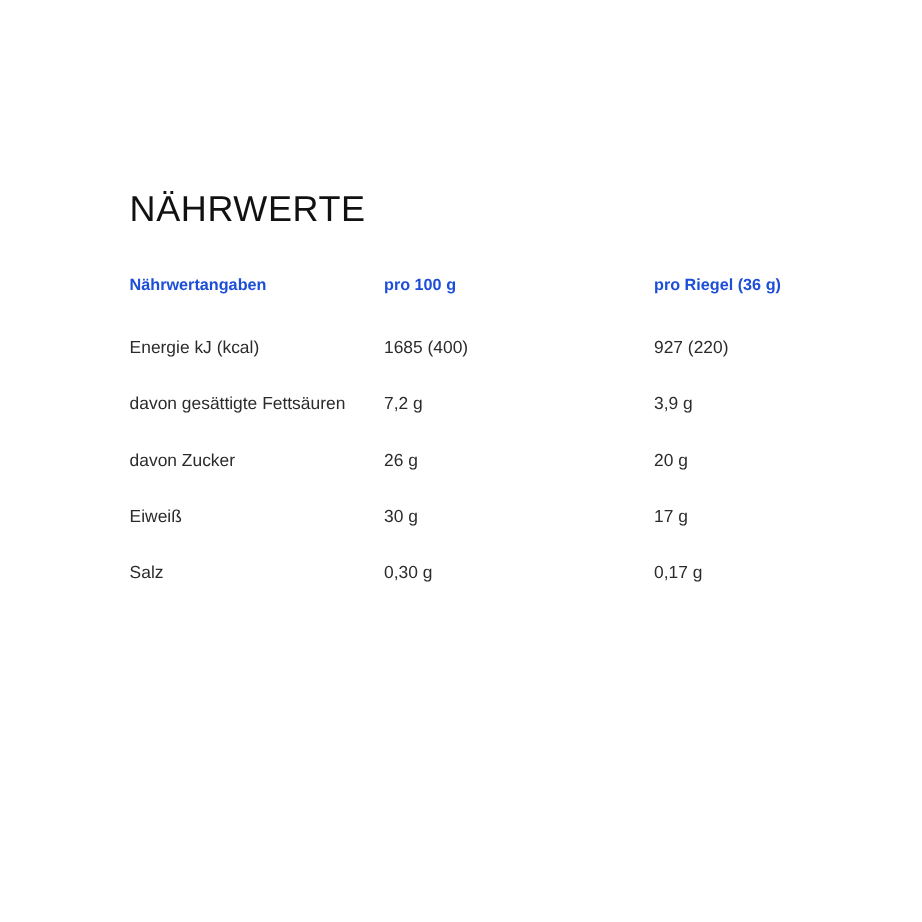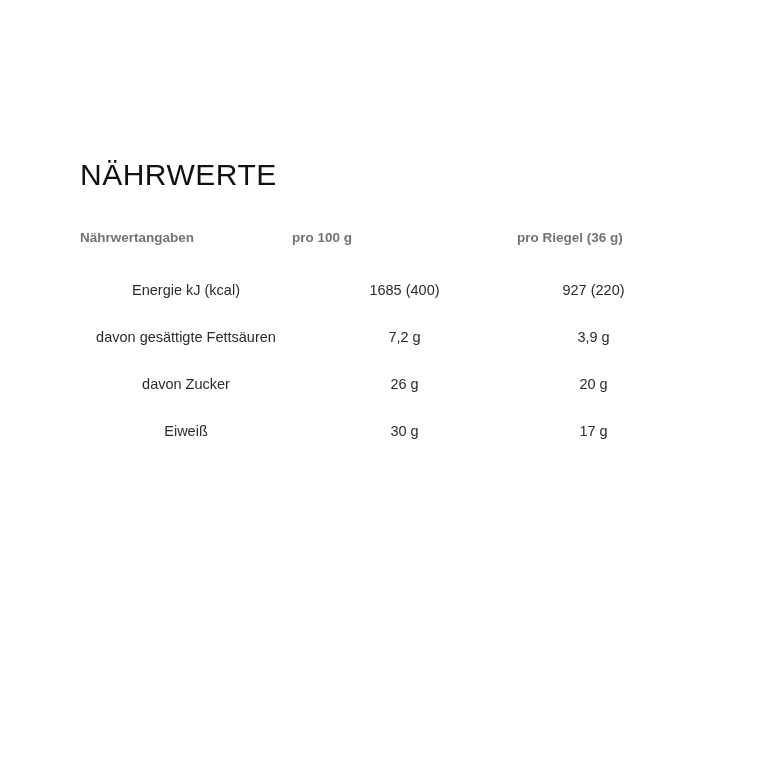--- a/index.html
+++ b/index.html
@@ -15,21 +15,21 @@
     overflow: hidden;
   }
   .page {
     position: relative;
     width: 768px;
     height: 768px;
     box-sizing: border-box;
   }
   .content {
     position: absolute;
-    left: 80px;
+    left: 108px;
     top: 158px;
     width: 600px;
   }
   .title {
     font-size: 30px;
     font-weight: 400;
     letter-spacing: 0.5px;
     color: #111111;
     margin: 0 0 38px 0;
     line-height: 1.1;
@@ -39,27 +39,27 @@
     width: 590px;
     table-layout: fixed;
   }
   table.nutrition col.c0 { width: 212px; }
   table.nutrition col.c1 { width: 225px; }
   table.nutrition col.c2 { width: 153px; }
   table.nutrition th {
     text-align: left;
     font-size: 13.5px;
     font-weight: bold;
-    color: #737373;
+    color: #1d4ed8;
     padding: 0 0 20px 0;
     vertical-align: top;
     line-height: 1.35;
   }
   table.nutrition td {
-    text-align: center;
+    text-align: left;
     font-size: 14.5px;
     font-weight: 400;
     color: #2b2b2b;
     padding: 9px 0 9px 0;
     vertical-align: middle;
     line-height: 1.2;
   }
   table.nutrition tr.row td {
     height: 29px;
   }
@@ -102,17 +102,22 @@
         <tr class="row">
           <td class="wrap2">davon Zucker</td>
           <td>26 g</td>
           <td>20 g</td>
         </tr>
         <tr class="row">
           <td class="wrap2">Eiweiß</td>
           <td>30 g</td>
           <td>17 g</td>
         </tr>
+        <tr class="row">
+          <td class="wrap2">Salz</td>
+          <td>0,30 g</td>
+          <td>0,17 g</td>
+        </tr>
       </tbody>
     </table>
 
   </div>
 </div>
 
 </body></html>

